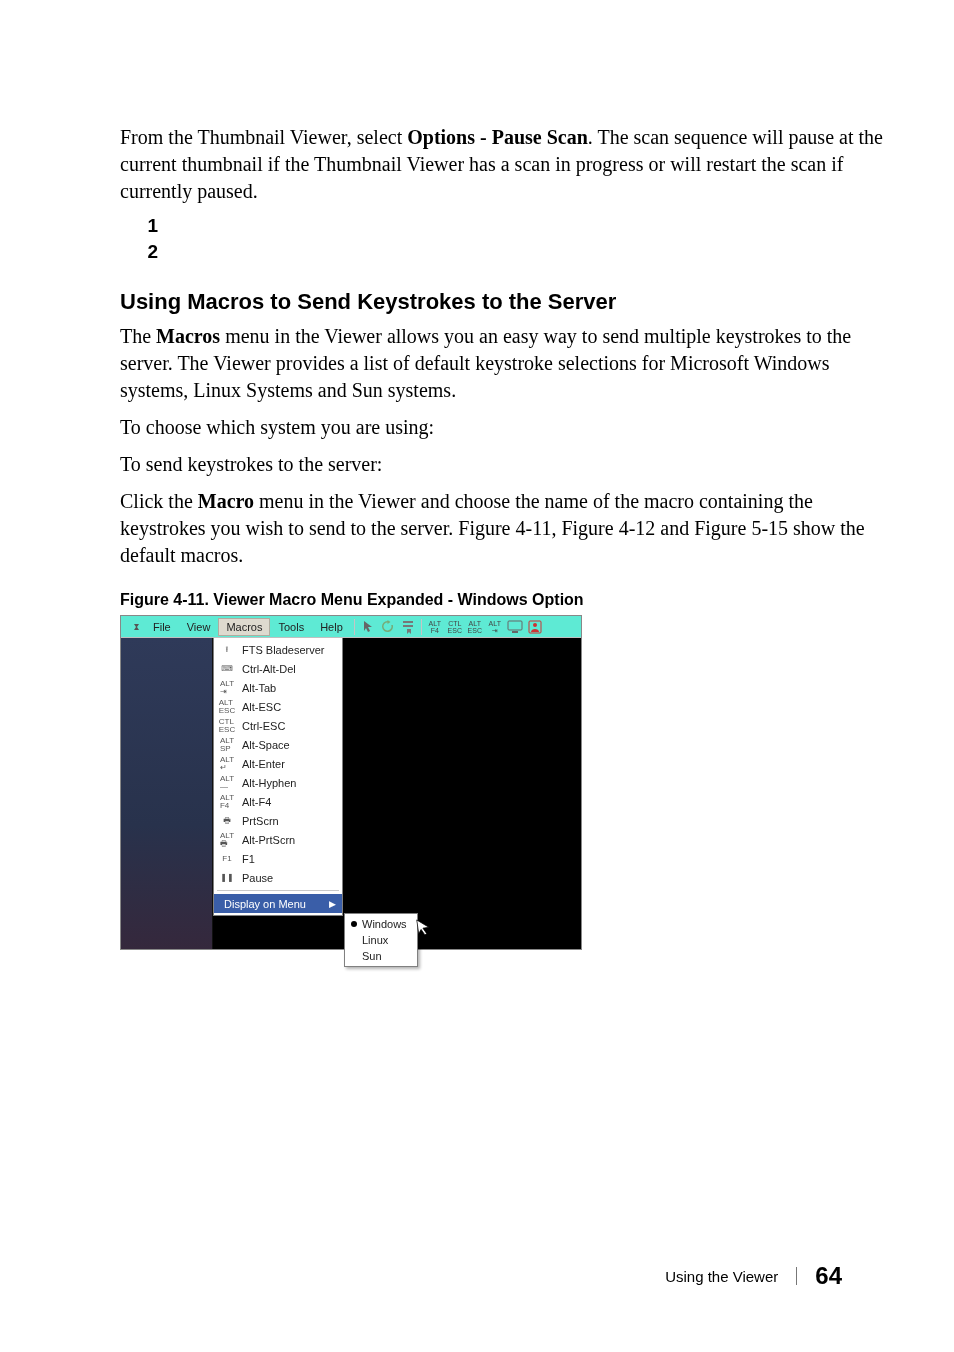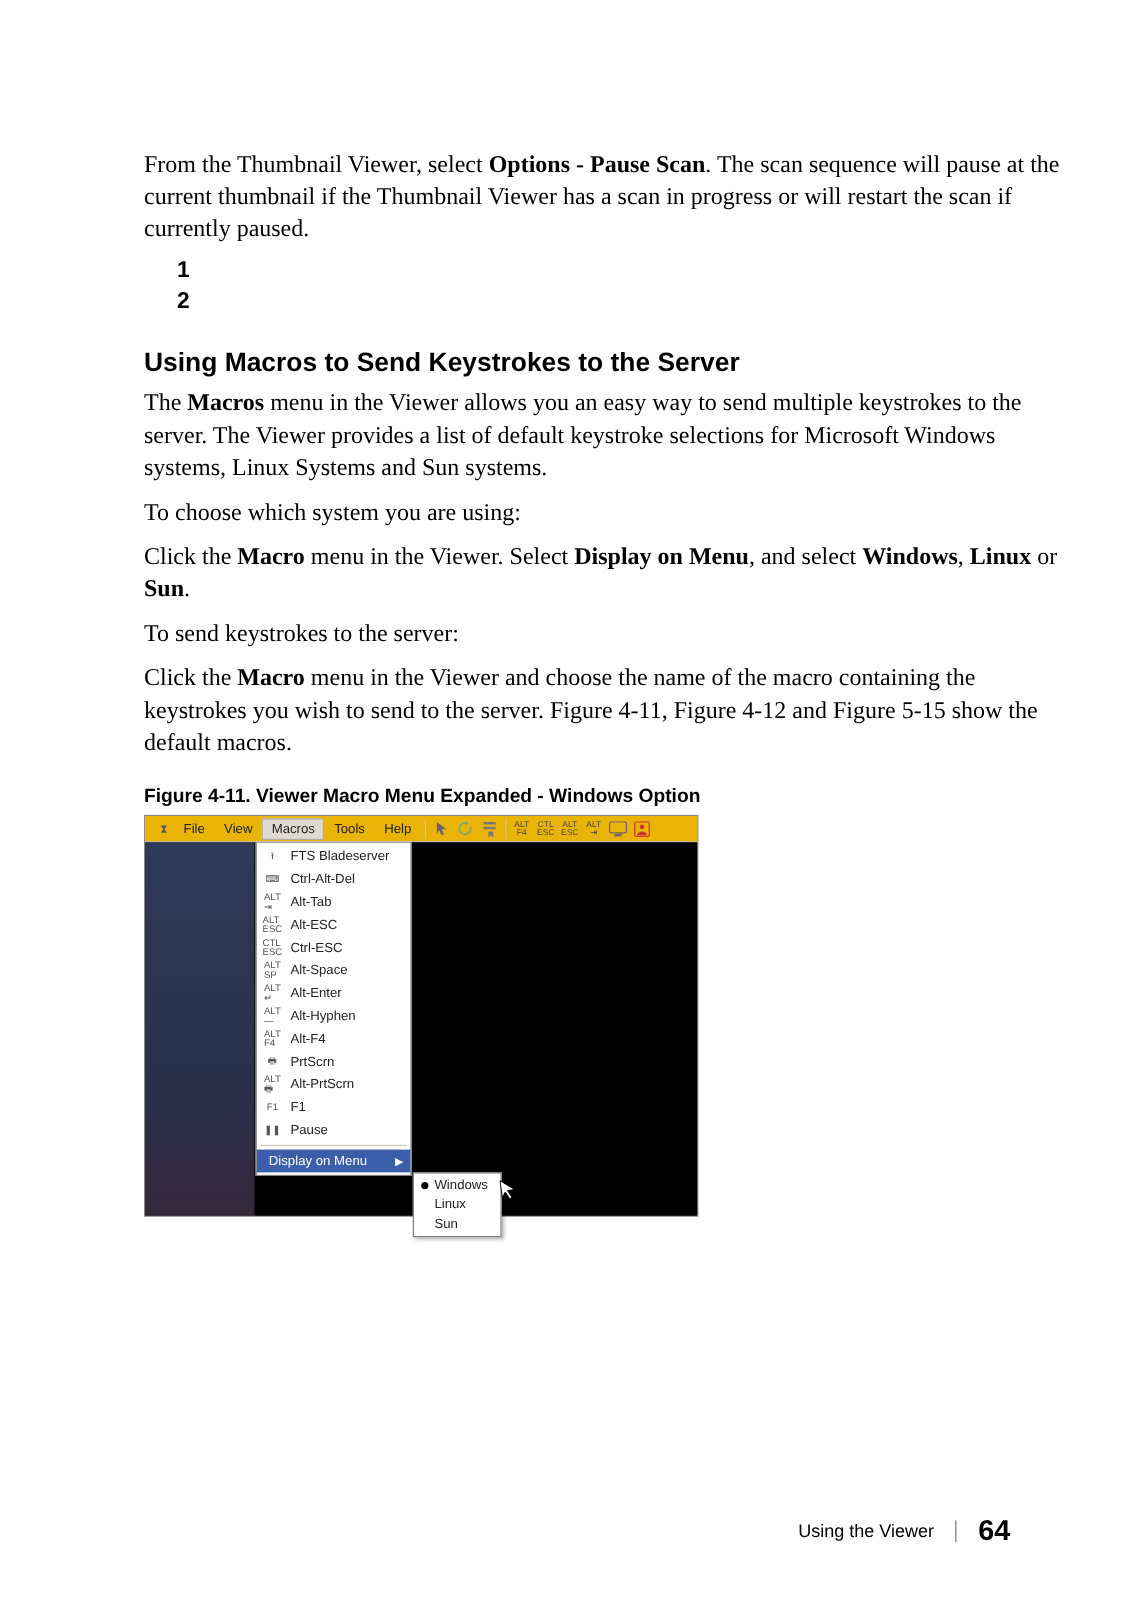--- a/index.html
+++ b/index.html
@@ -79,21 +79,21 @@
   
   .shot {
     width: 462px;
     border: 1px solid #888;
     font-family: Tahoma, Arial, sans-serif;
     font-size: 11px;
     color: #222;
   }
   .menubar {
     height: 22px;
-    background: #eab308;
+    background: #5eead4;
     display: flex;
     align-items: center;
     padding: 0 4px;
     gap: 0;
     border-bottom: 1px solid #c0c0c0;
   }
   .menubar .mi {
     padding: 3px 8px;
     cursor: default;
   }
@@ -229,23 +229,20 @@
   </ol>
 
   <h2 class="section">Using Macros to Send Keystrokes to the Server</h2>
 
   <p class="body">
     <span>The </span><span class="bold">Macros</span><span> menu in the Viewer allows you an easy way to send multiple keystrokes to the server. The Viewer provides a list of default keystroke selections for Microsoft Windows systems, Linux Systems and Sun systems.</span>
   </p>
 
   <p class="body">To choose which system you are using:</p>
 
-  <p class="body">
-    <span>Click the </span><span class="bold">Macro</span><span> menu in the Viewer. Select </span><span class="bold">Display on Menu</span><span>, and select </span><span class="bold">Windows</span><span>, </span><span class="bold">Linux</span><span> or </span><span class="bold">Sun</span><span>.</span>
-  </p>
 
   <p class="body">To send keystrokes to the server:</p>
 
   <p class="body">
     <span>Click the </span><span class="bold">Macro</span><span> menu in the Viewer and choose the name of the macro containing the keystrokes you wish to send to the server. Figure 4-11, Figure 4-12 and Figure 5-15 show the default macros.</span>
   </p>
 
   <div class="fig-caption">Figure 4-11.    Viewer Macro Menu Expanded - Windows Option</div>
 
   <div class="shot">

